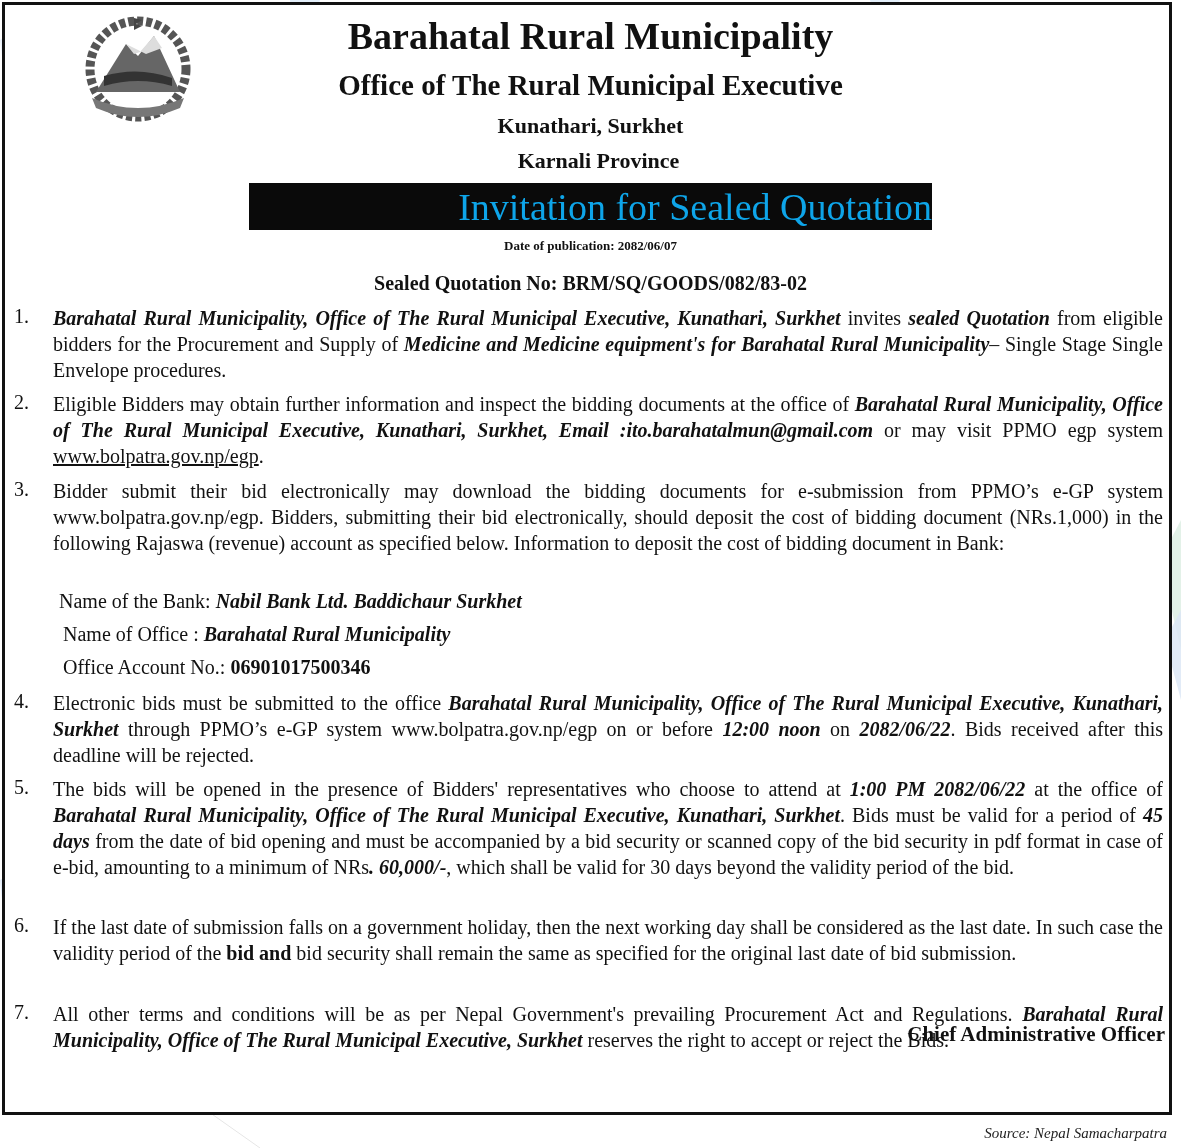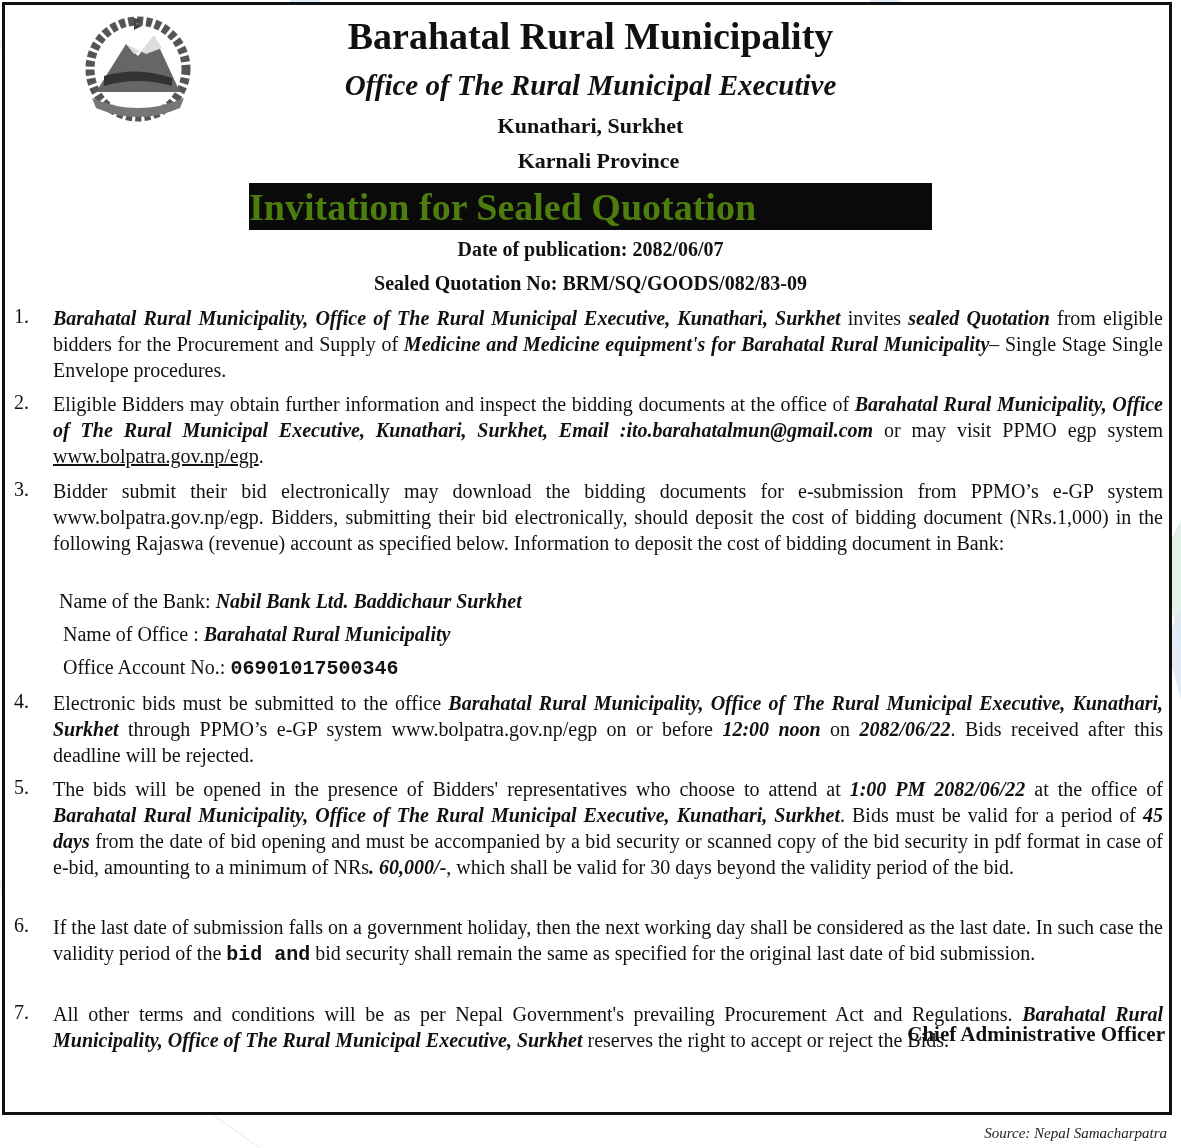--- a/index.html
+++ b/index.html
@@ -3,33 +3,33 @@
 <meta charset="utf-8">
 <style>
   html, body { margin: 0; padding: 0; background: #ffffff; }
   body { width: 1181px; height: 1148px; position: relative; overflow: hidden;
          font-family: "Liberation Serif", "DejaVu Serif", serif; color: #111; }
   .frame { position: absolute; left: 2px; top: 2px; width: 1170px; height: 1113px;
            border: 3px solid #111; box-sizing: border-box; background: #fff; }
   .logo { position: absolute; left: 76px; top: 14px; width: 124px; height: 110px; }
   .hdr { position: absolute; left: 0; width: 1181px; text-align: center; font-weight: bold; }
   .h1 { top: 14px; font-size: 38px; }
-  .h2 { top: 69px; font-size: 29px; font-style: italic; }
+  .h2 { top: 69px; font-size: 29px; }
   .h3 { top: 113px; font-size: 22px; }
   .h4 { top: 148px; font-size: 22px; margin-left: 8px; }
   .banner { position: absolute; left: 249px; top: 183px; width: 683px; height: 47px;
-            background: #0a0a0a; color: #4d7c0f; text-align: left; font-weight: bold;
+            background: #0a0a0a; color: #0ea5e9; text-align: right; font-weight: normal;
             font-size: 38px; line-height: 48px; }
-  .pubdate { top: 238px; font-size: 20px; }
+  .pubdate { top: 238px; font-size: 13px; }
   .sqno { top: 272px; font-size: 20px; }
   .para { position: absolute; left: 53px; width: 1110px; font-size: 20px; line-height: 26px;
           text-align: justify; text-align-last: left; }
   .num { position: absolute; left: 14px; font-size: 20px; }
   .bi { font-weight: bold; font-style: italic; }
-  .b { font-weight: bold; font-family: Liberation Mono, monospace; }
+  .b { font-weight: bold; }
   .u { text-decoration: underline; margin-top: 38px; }
   .bank { position: absolute; font-size: 20px; text-align: right; }
   .signer { position: absolute; right: 16px; top: 1022px; font-size: 21px; font-weight: bold; }
   .source { position: absolute; right: 14px; top: 1125px; font-size: 15px; font-style: italic;
             font-family: Liberation Serif, serif; color: #222; }
   .wm { position: absolute; pointer-events: none; }
 </style>
 </head>
 <body>
 
@@ -55,21 +55,21 @@
   <polygon points="58,4 58,16 66,12 60,10 66,6" fill="#444"></polygon>
   <path d="M16,84 Q62,104 108,84 L104,94 Q62,112 20,94 Z" fill="#777"></path>
 </svg>
 
 <div class="hdr h1">Barahatal Rural Municipality</div>
 <div class="hdr h2">Office of The Rural Municipal Executive</div>
 <div class="hdr h3">Kunathari, Surkhet</div>
 <div class="hdr h4">Karnali Province</div>
 <div class="banner">Invitation for Sealed Quotation</div>
 <div class="hdr pubdate">Date of publication: 2082/06/07</div>
-<div class="hdr sqno">Sealed Quotation No: BRM/SQ/GOODS/082/83-09</div>
+<div class="hdr sqno">Sealed Quotation No: BRM/SQ/GOODS/082/83-02</div>
 
 <div class="num" style="top:305px;">1.</div>
 <div class="para" style="top:305px;">
   <span class="bi">Barahatal Rural Municipality, Office of The Rural Municipal Executive, Kunathari, Surkhet</span><span> invites </span><span class="bi">sealed Quotation</span><span> from eligible bidders for the Procurement and Supply of </span><span class="bi">Medicine and Medicine equipment's for Barahatal Rural Municipality</span><span>– Single Stage Single Envelope procedures.</span>
 </div>
 
 <div class="num" style="top:391px;">2.</div>
 <div class="para" style="top:391px;">
   <span>Eligible Bidders may obtain further information and inspect the bidding documents at the office of </span><span class="bi">Barahatal Rural Municipality, Office of The Rural Municipal Executive, Kunathari, Surkhet, Email :ito.barahatalmun@gmail.com</span><span> or may visit PPMO egp system </span><span class="u">www.bolpatra.gov.np/egp</span><span>.</span>
 </div>

